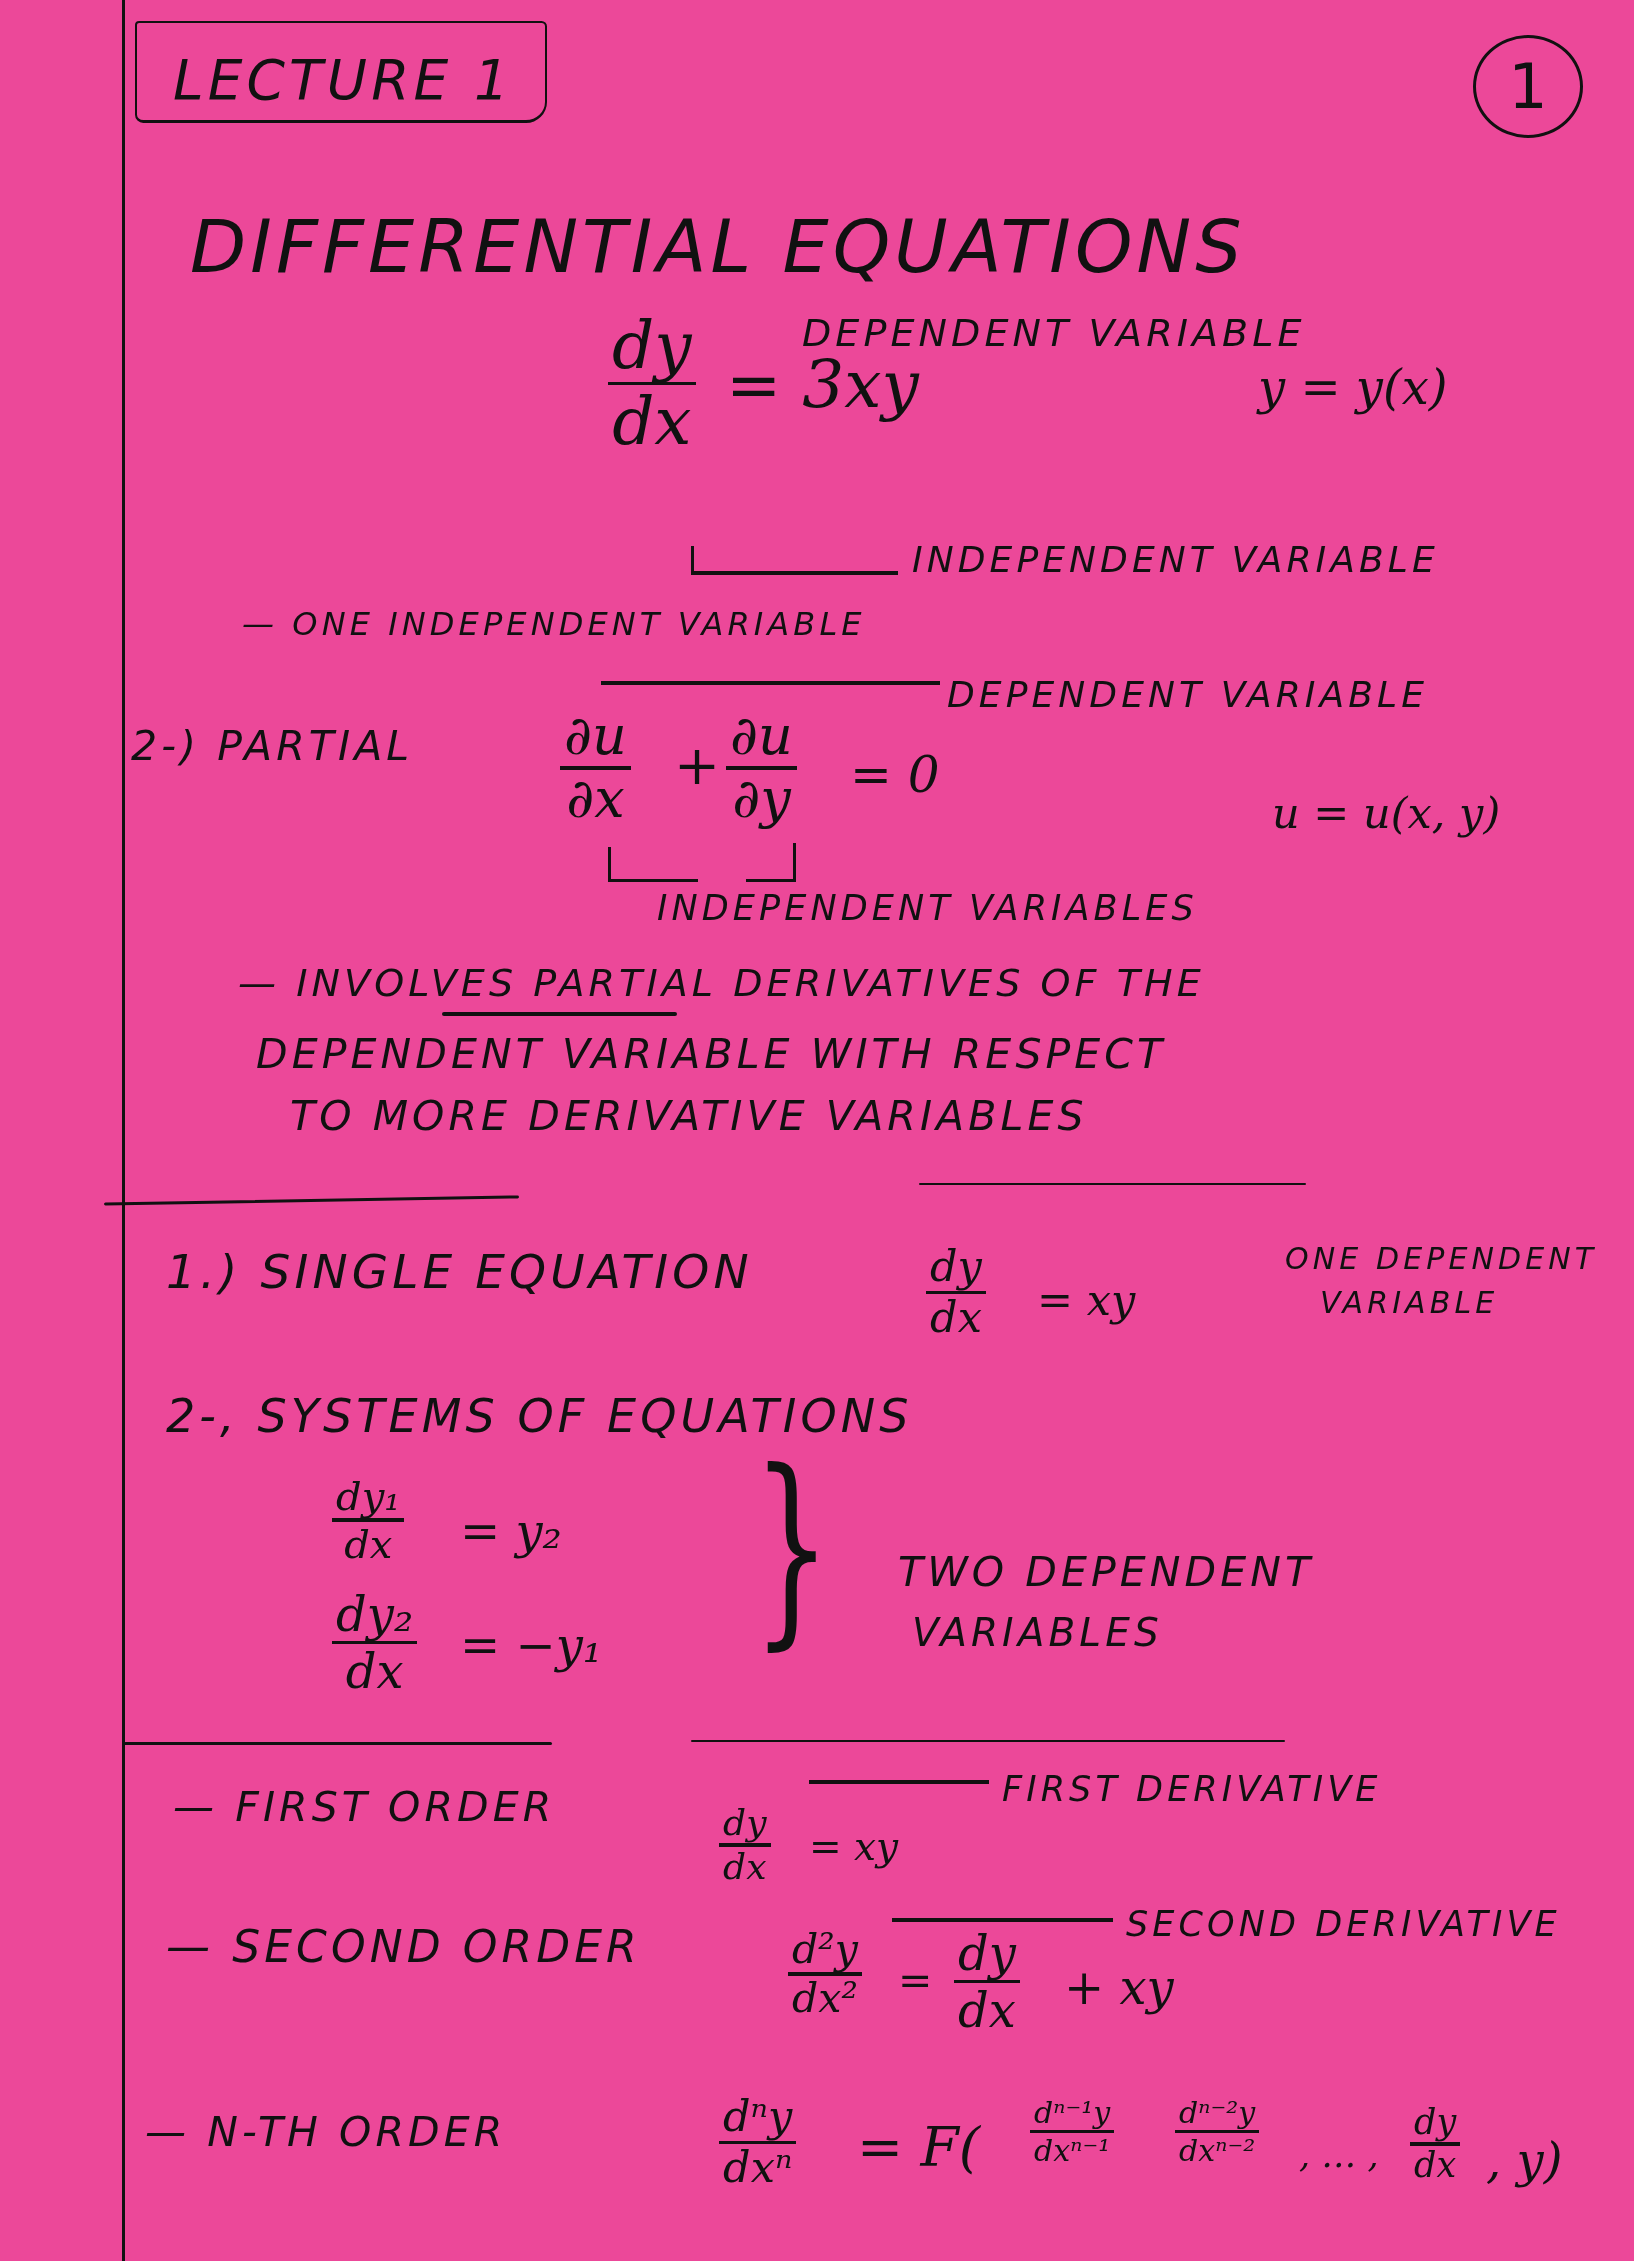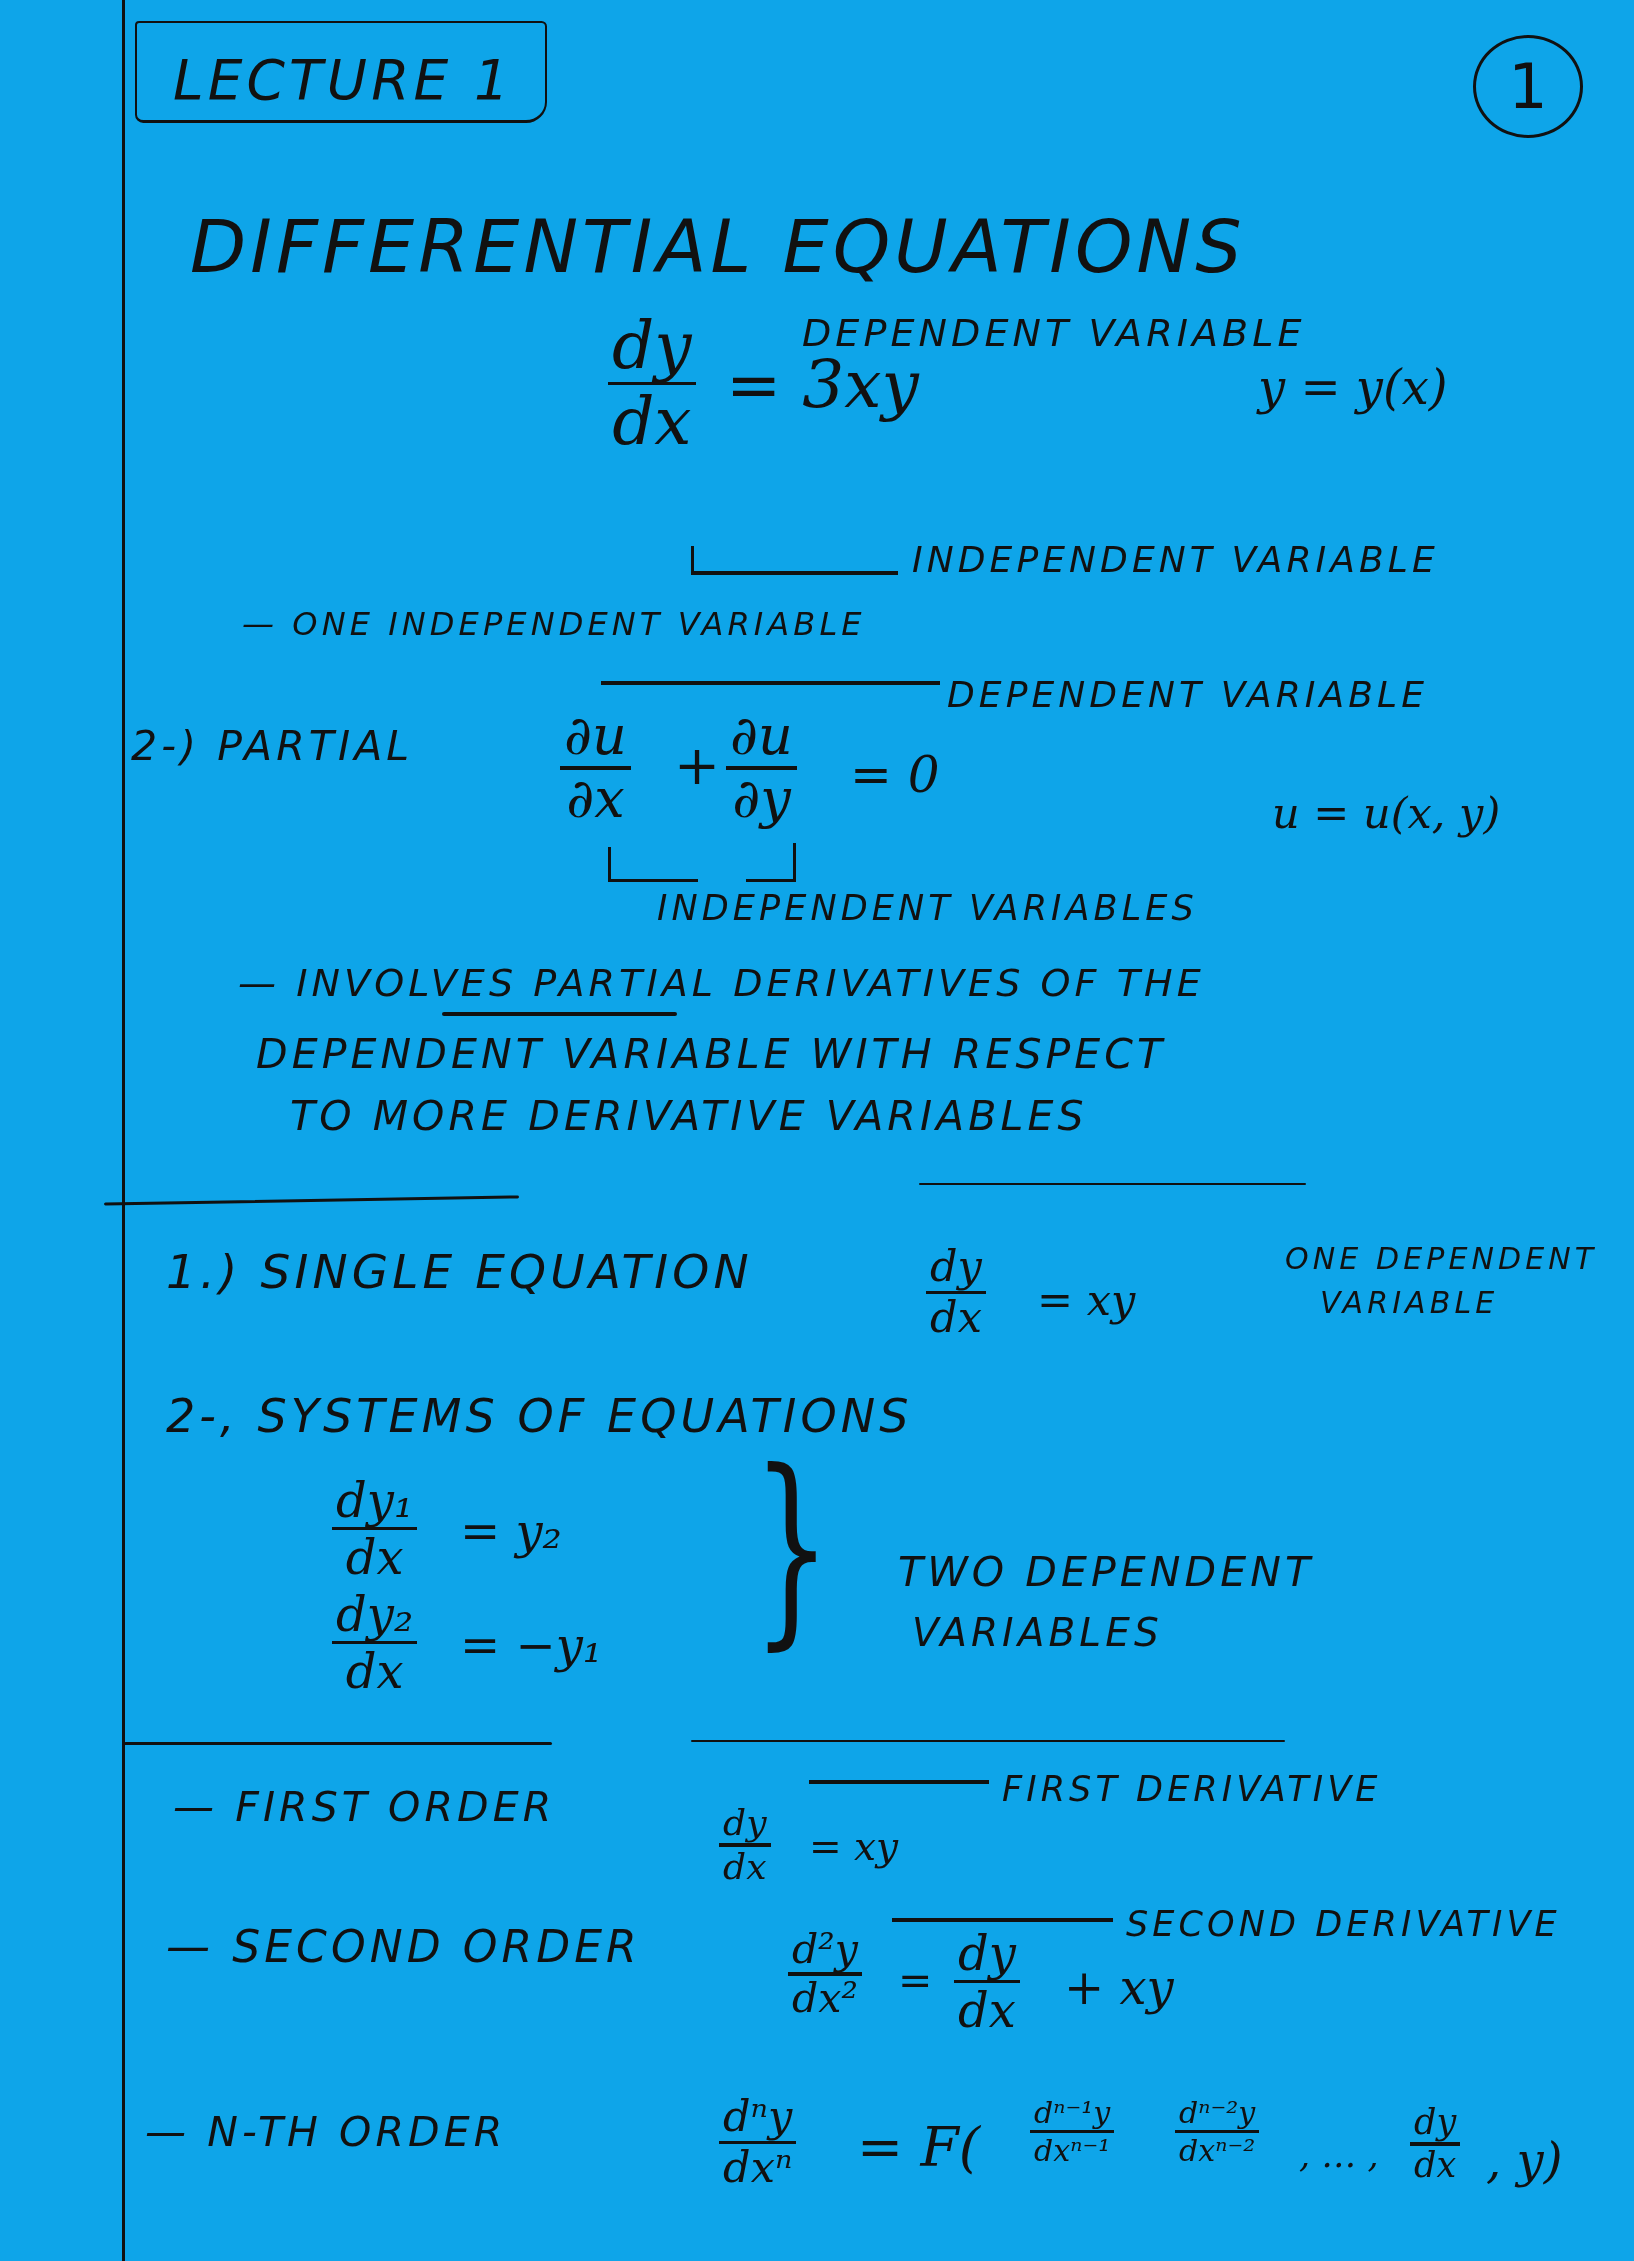--- a/index.html
+++ b/index.html
@@ -1,20 +1,20 @@
 <!DOCTYPE html>
 <html style="font-size:11px"><head>
   <meta charset="utf-8">
   <style>
     html, body { margin: 0; padding: 0; background: #ffffff; }
     body {
       width: 1634px; height: 2261px; position: relative; overflow: hidden;
       font-family: "DejaVu Sans", sans-serif; color: #111;
     }
-    .page { position: absolute; inset: 0; background: #0ea5e9; }
+    .page { position: absolute; inset: 0; background: #ec4899; }
     .margin-line { position: absolute; left: 122px; top: 0; width: 2.8px; height: 2261px; background: #111; }
     .hw { position: absolute; font-family: "DejaVu Sans", sans-serif; font-style: italic; letter-spacing: 4.1px; white-space: nowrap; color: #111; }
     .rule { position: absolute; height: 2.8px; background: #111; border-radius: 2.1px; }
     .lecture-box {
       position: absolute; left: 135px; top: 21px; width: 408px; height: 97px;
       border-top: 2.8px solid #111; border-bottom: 3.5px solid #111; border-left: 2.1px solid #111; border-right: 2.1px solid #111;
       border-radius: 4.1px 5.5px 21px 8.3px;
     }
     .page-circle {
       position: absolute; left: 1473px; top: 35px; width: 104px; height: 97px;
@@ -95,21 +95,21 @@
   <div class="frac" style="left:926px; top:1244px; font-size:43px;">
     <span class="num">dy</span>
     <span class="bar"></span>
     <span class="den">dx</span>
   </div>
   <div class="math" style="left:1037px; top:1275px; font-size:43px;">= xy</div>
   <div class="hw" style="left:1285px; top:1241px; font-size:30px;">ONE DEPENDENT</div>
   <div class="hw" style="left:1320px; top:1285px; font-size:30px;">VARIABLE</div>
 
   <div class="hw" style="left:166px; top:1389px; font-size:46px;">2-, SYSTEMS OF EQUATIONS</div>
-  <div class="frac" style="left:332px; top:1475px; font-size:48px;">
+  <div class="frac" style="left:332px; top:1475px; font-size:40px;">
     <span class="num">dy₁</span>
     <span class="bar"></span>
     <span class="den">dx</span>
   </div>
   <div class="math" style="left:460px; top:1503px; font-size:48px;">= y₂</div>
   <div class="frac" style="left:332px; top:1589px; font-size:48px;">
     <span class="num">dy₂</span>
     <span class="bar"></span>
     <span class="den">dx</span>
   </div>

